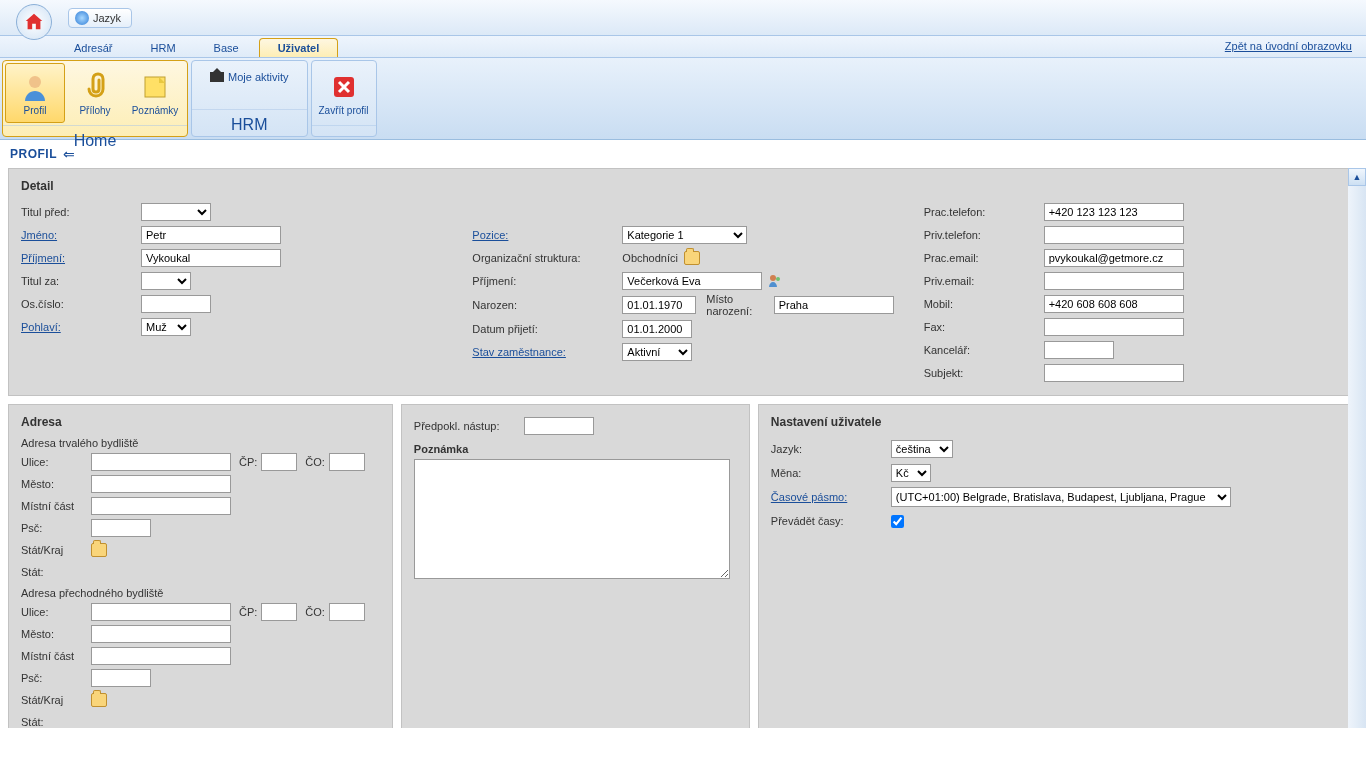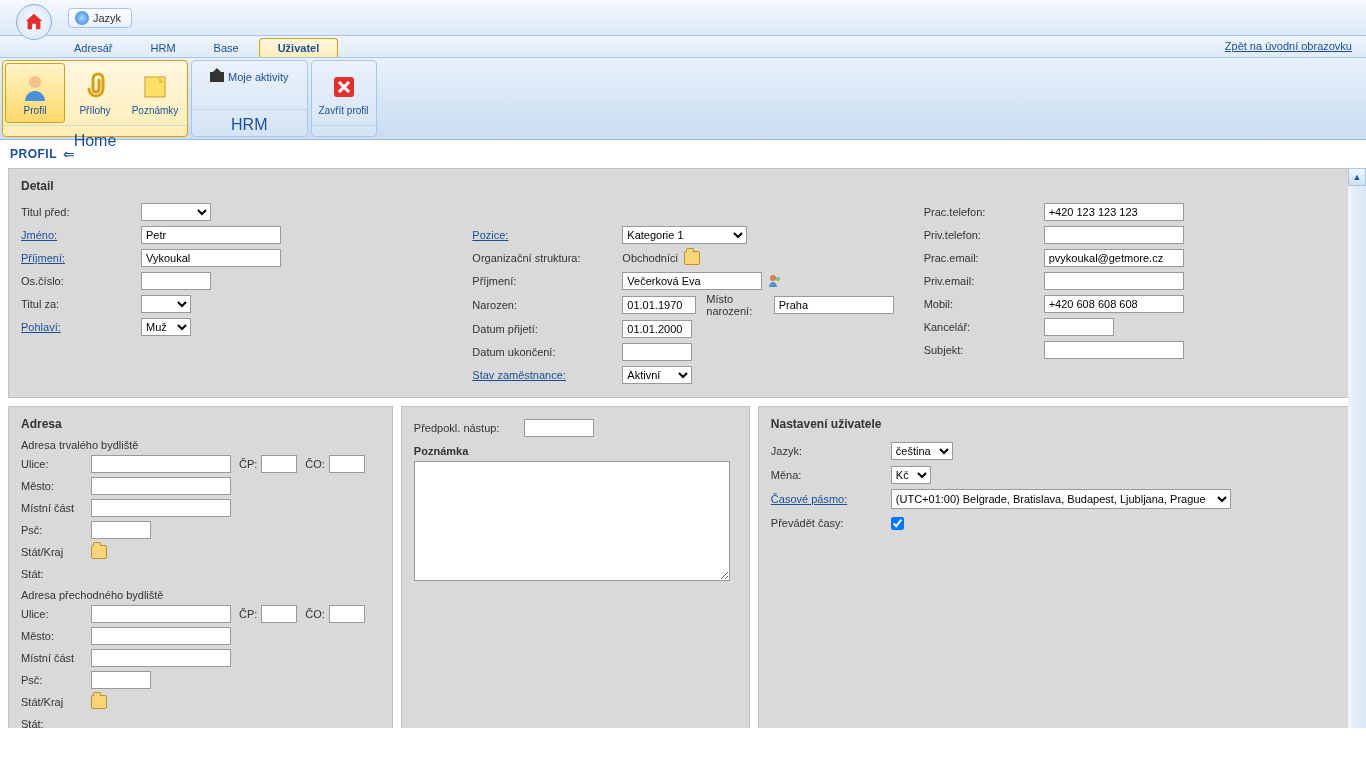--- a/index.html
+++ b/index.html
@@ -181,26 +181,26 @@
           </div>
         <div class="field-row">
             <div class="fld-label link">Jméno:</div>
             <input class="fld-input wide" value="Petr" style="">
           </div>
         <div class="field-row">
             <div class="fld-label link">Příjmení:</div>
             <input class="fld-input wide" value="Vykoukal" style="">
           </div>
         <div class="field-row">
+            <div class="fld-label">Titul za:</div>
+            <select class="fld-select w50"><option></option></select>
+          </div>
+        <div class="field-row">
             <div class="fld-label">Os.číslo:</div>
             <input class="fld-input narrow" style="">
-          </div>
-        <div class="field-row">
-            <div class="fld-label">Titul za:</div>
-            <select class="fld-select w50"><option></option></select>
           </div>
         <div class="field-row">
             <div class="fld-label link">Pohlaví:</div>
             <select class="fld-select w50"><option>Muž</option></select>
           </div>
       </div>
 
       <div class="col">
         <div class="field-row" style="height:22px;"></div>
         <div class="field-row">
@@ -225,24 +225,20 @@
             <div class="fld-label" style="width:150px">Narozen:</div>
             <input class="fld-input" style="width: 74px;" value="01.01.1970">
             <span class="birth-place-label">Místo narození:</span>
             <input class="fld-input" style="width: 120px;" value="Praha">
           </div>
         <div class="field-row">
             <div class="fld-label" style="width:150px">Datum přijetí:</div>
             <input class="fld-input narrow" value="01.01.2000" style="">
           </div>
         <div class="field-row">
-            <div class="fld-label" style="width:150px">Datum ukončení:</div>
-            <input class="fld-input narrow" style="">
-          </div>
-        <div class="field-row">
             <div class="fld-label link" style="width:150px">Stav zaměstnance:</div>
             <select class="fld-select" style="width:70px"><option>Aktivní</option></select>
           </div>
       </div>
 
       <div class="col">
         <div class="field-row">
             <div class="fld-label">Prac.telefon:</div>
             <input class="fld-input wide" value="+420 123 123 123" style="">
           </div>
@@ -254,20 +250,24 @@
             <div class="fld-label">Prac.email:</div>
             <input class="fld-input wide" value="pvykoukal@getmore.cz" style="">
           </div>
         <div class="field-row">
             <div class="fld-label">Priv.email:</div>
             <input class="fld-input wide" style="">
           </div>
         <div class="field-row">
             <div class="fld-label">Mobil:</div>
             <input class="fld-input wide" value="+420 608 608 608" style="">
+          </div>
+        <div class="field-row">
+            <div class="fld-label">Fax:</div>
+            <input class="fld-input wide" style="">
           </div>
         <div class="field-row">
             <div class="fld-label">Kancelář:</div>
             <input class="fld-input narrow" style="">
           </div>
         <div class="field-row">
             <div class="fld-label">Subjekt:</div>
             <input class="fld-input wide" style="">
           </div>
       </div>

